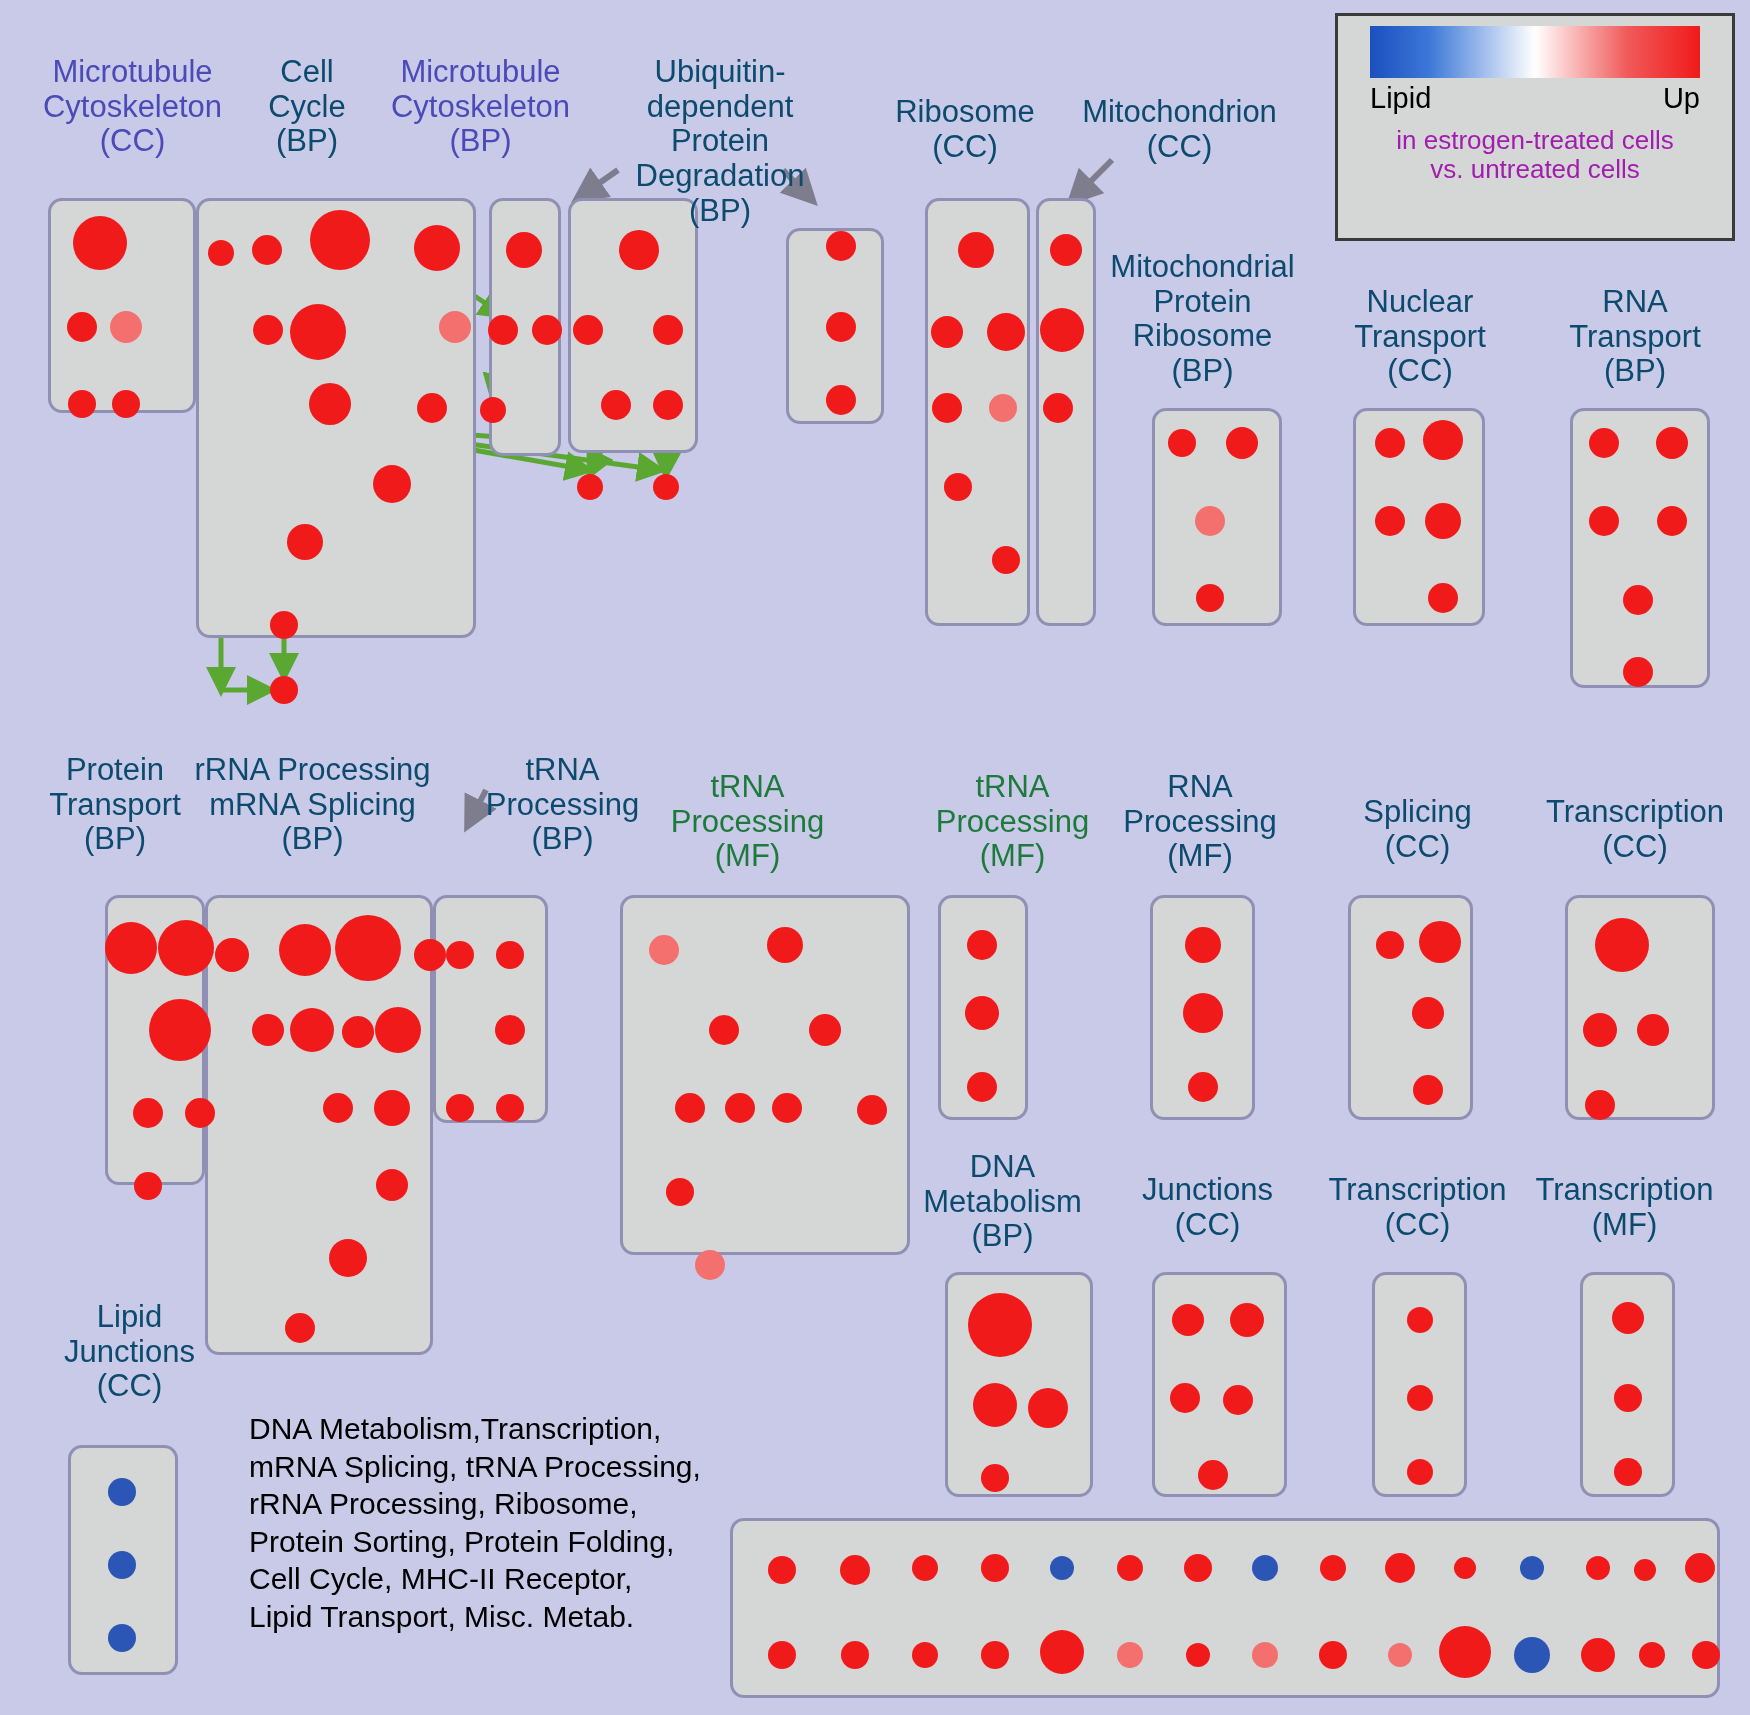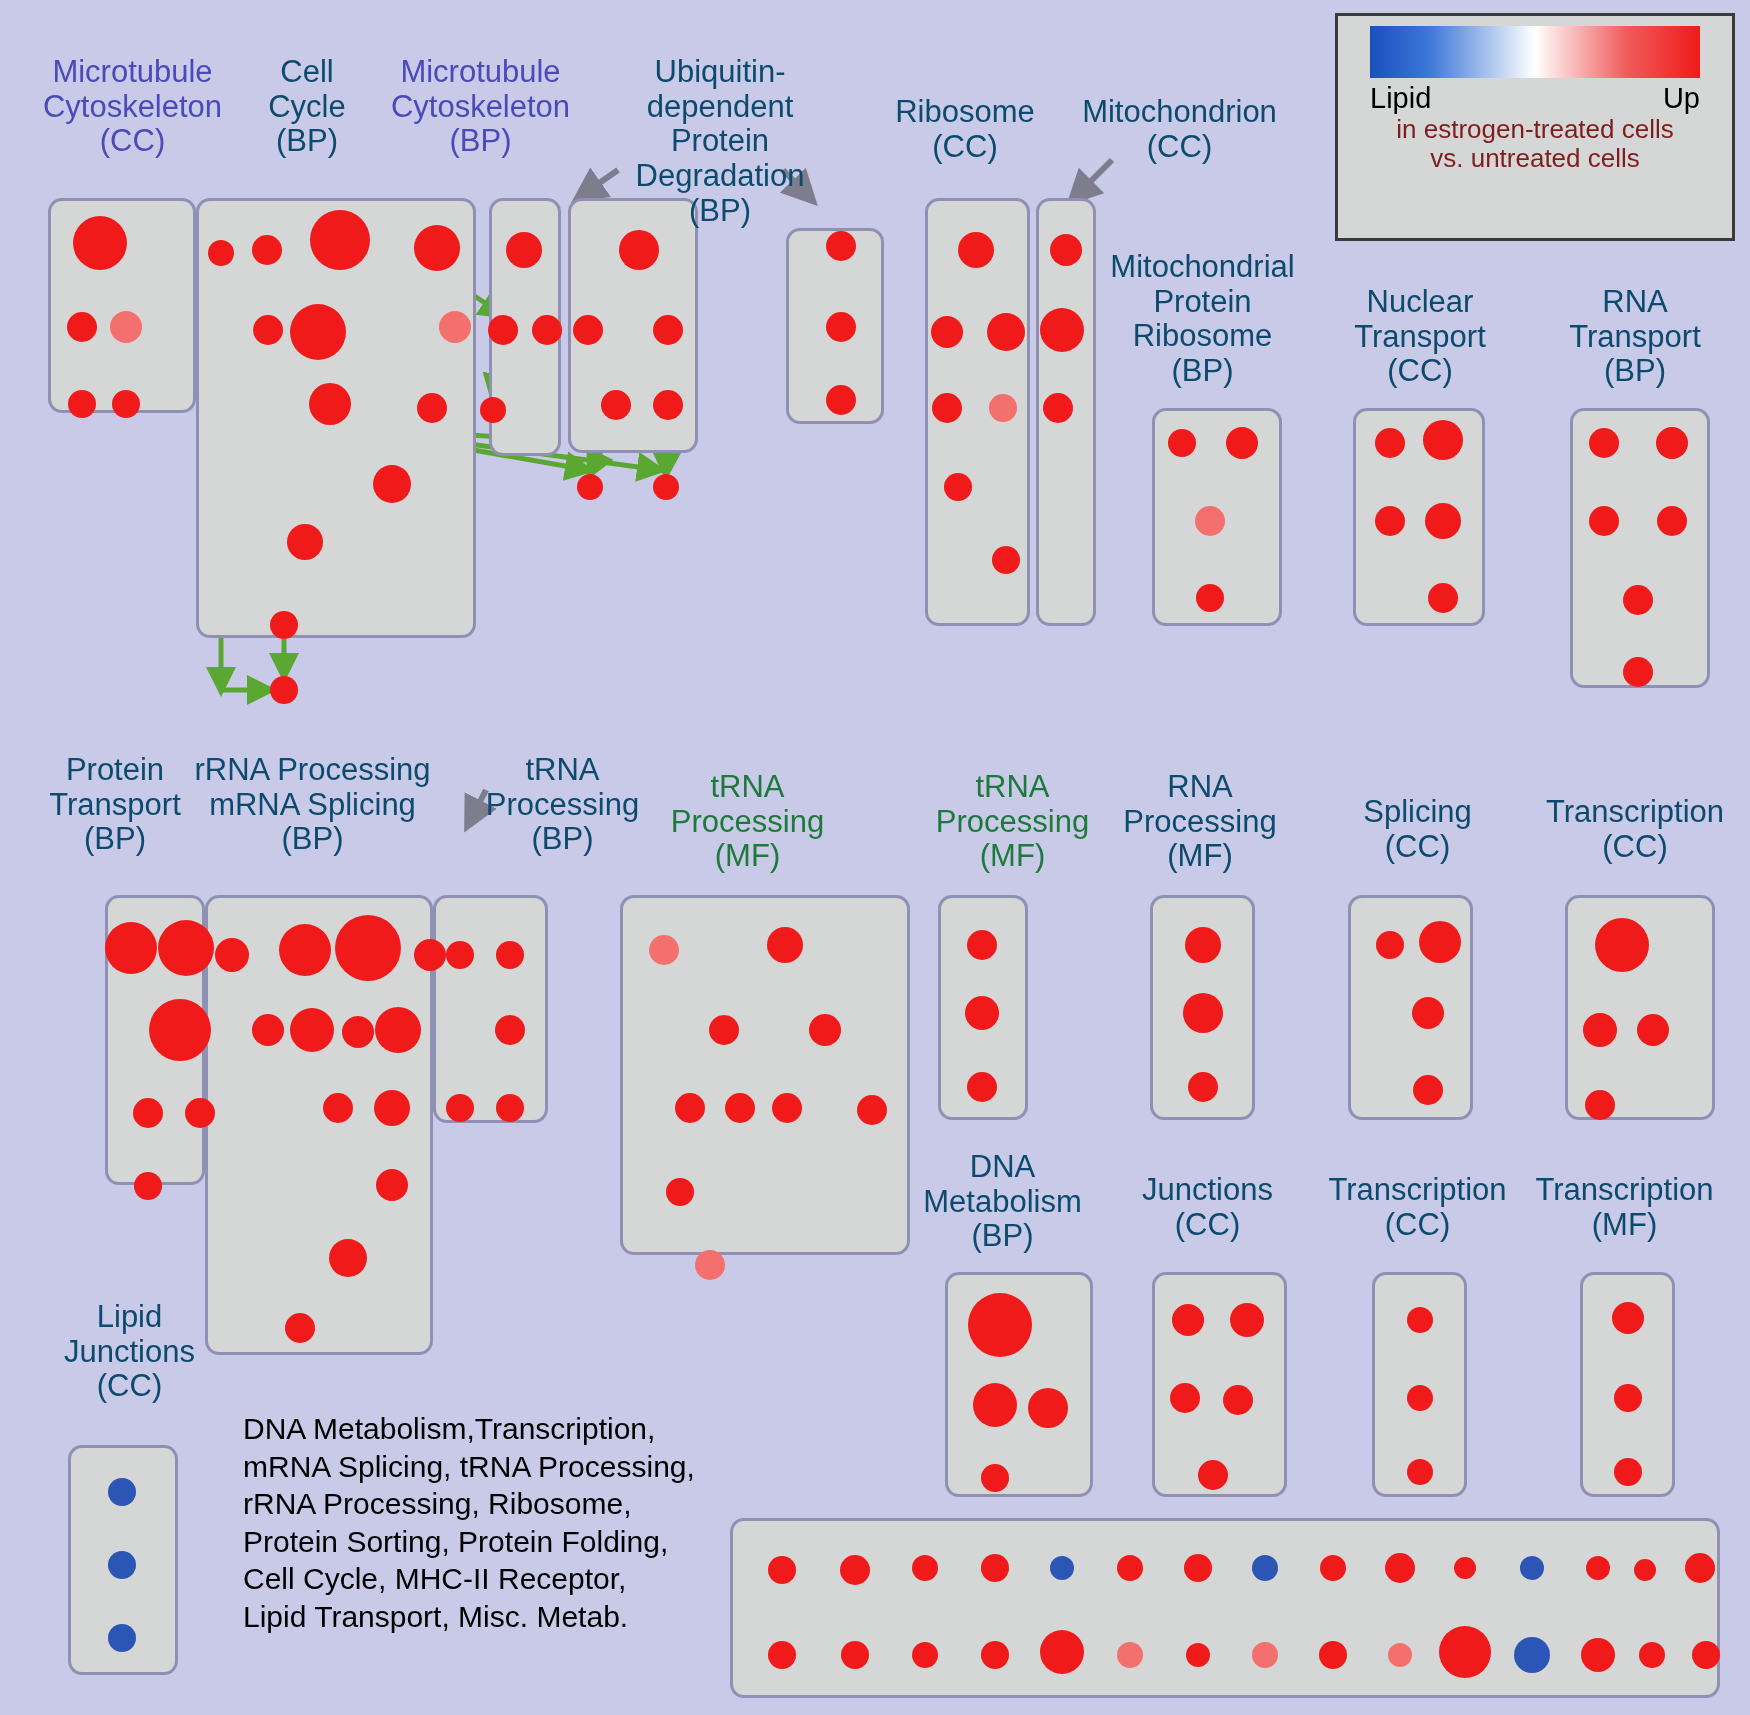--- a/index.html
+++ b/index.html
@@ -72,27 +72,27 @@
     justify-content: space-between;
     width: 330px;
     margin: 0 auto;
     font-size: 29px;
     color: #000;
   }
   #legend .legend-sub {
     text-align: center;
     font-size: 26px;
     line-height: 1.12;
-    margin-top: 0;
-    color: #7f1d1d;
+    margin-top: 11px;
+    color: #a21caf;
     white-space: pre-line;
   }
   #legend-list {
     position: absolute;
-    left: 243px;
+    left: 249px;
     top: 1410px;
     width: 520px;
     font-size: 30px;
     line-height: 1.25;
     color: #000;
     white-space: pre-line;
   }
 </style>
 </head>
 <body>

